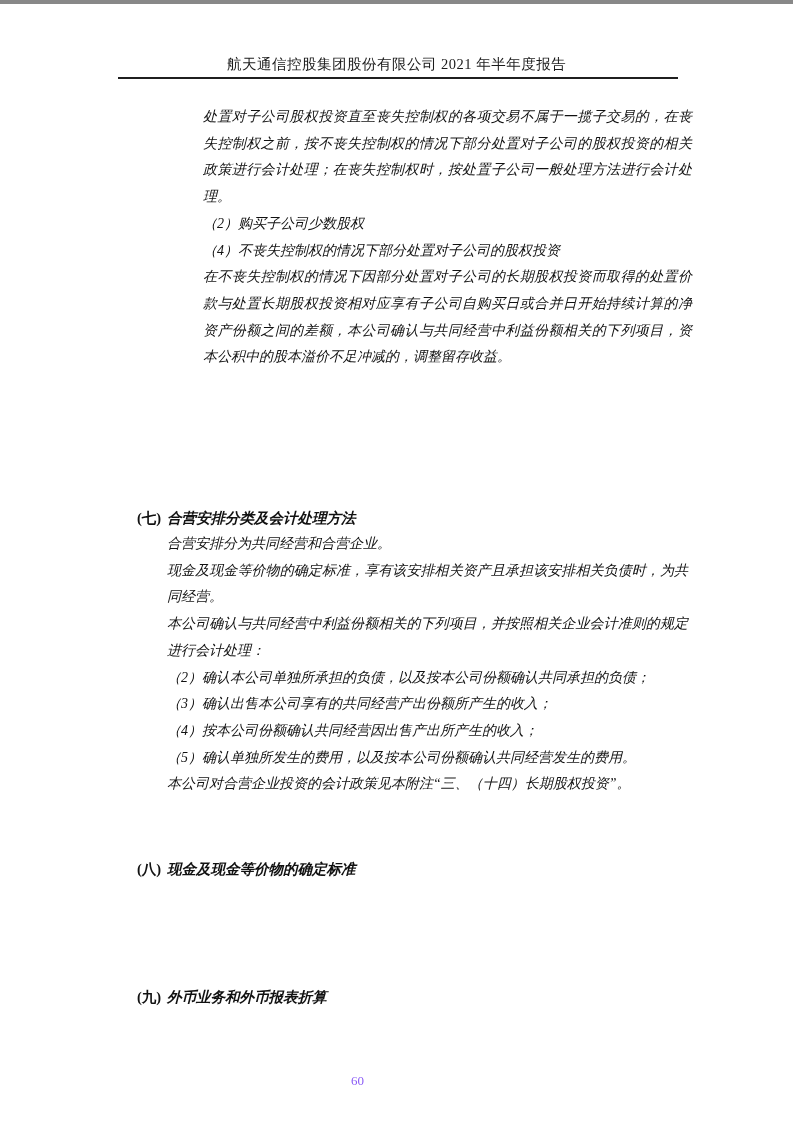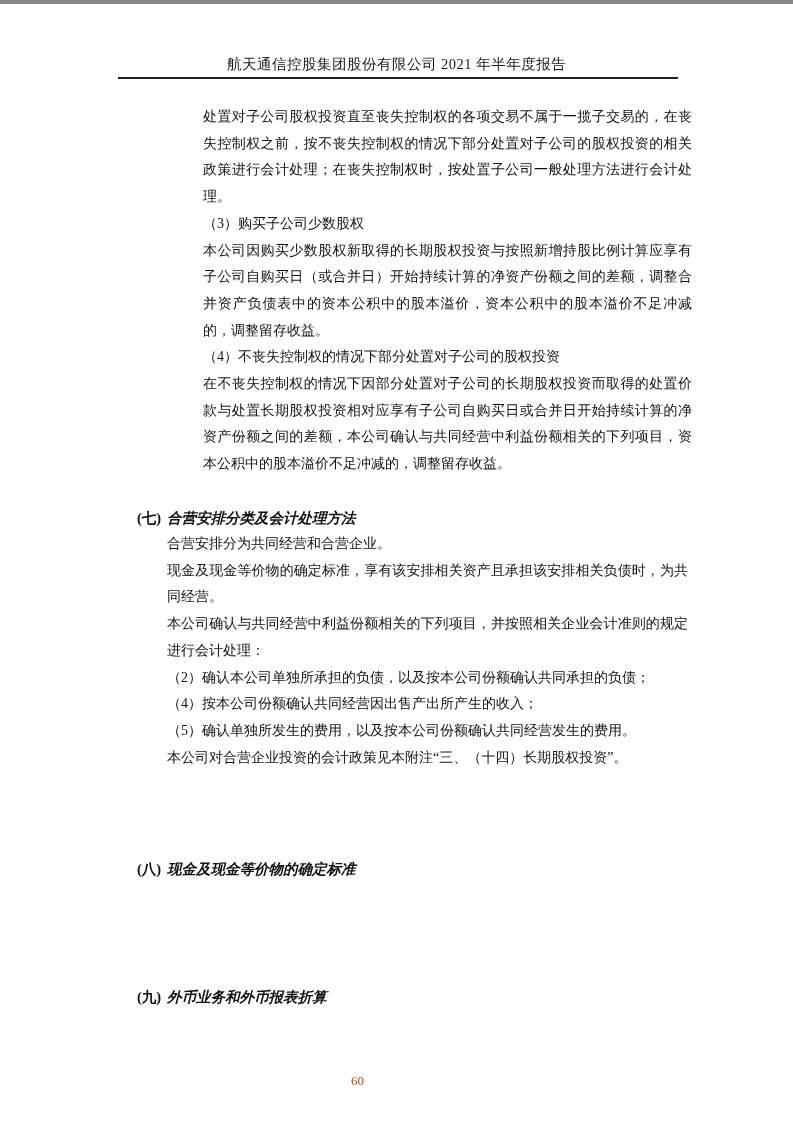--- a/index.html
+++ b/index.html
@@ -38,20 +38,21 @@
   }
   .textblock {
     position: absolute;
     font-size: 14px;
     line-height: 26.7px;
     color: #111111;
   }
   .textblock p {
     margin: 0;
     text-align: justify;
+    font-style: italic;
   }
   .continuation {
     top: 100px;
     left: 203px;
     width: 489px;
   }
   .section-heading {
     position: absolute;
     left: 0;
     width: 793px;
@@ -80,48 +81,48 @@
   .sec8-body    { top: 878px; }
   .sec9-heading { top: 980px; }
   .footer-pagenum {
     position: absolute;
     top: 1068px;
     left: 0;
     width: 715px;
     text-align: center;
     font-size: 13px;
     line-height: 18px;
-    color: #c2410c;
+    color: #8b5cf6;
   }
 </style>
 </head>
 <body>
 
 <div class="page">
 
   <div class="header-title">航天通信控股集团股份有限公司 2021 年半年度报告</div>
   <div class="header-rule"></div>
 
   <div class="textblock continuation">
     <p>处置对子公司股权投资直至丧失控制权的各项交易不属于一揽子交易的，在丧失控制权之前，按不丧失控制权的情况下部分处置对子公司的股权投资的相关政策进行会计处理；在丧失控制权时，按处置子公司一般处理方法进行会计处理。</p>
-    <p>（3）购买子公司少数股权</p>
-    <p>本公司因购买少数股权新取得的长期股权投资与按照新增持股比例计算应享有子公司自购买日（或合并日）开始持续计算的净资产份额之间的差额，调整合并资产负债表中的资本公积中的股本溢价，资本公积中的股本溢价不足冲减的，调整留存收益。</p>
+    <p>（2）购买子公司少数股权</p>
     <p>（4）不丧失控制权的情况下部分处置对子公司的股权投资</p>
     <p>在不丧失控制权的情况下因部分处置对子公司的长期股权投资而取得的处置价款与处置长期股权投资相对应享有子公司自购买日或合并日开始持续计算的净资产份额之间的差额，本公司确认与共同经营中利益份额相关的下列项目，资本公积中的股本溢价不足冲减的，调整留存收益。</p>
   </div>
 
   <div class="section-heading sec7-heading">
     <span class="sec-label">(七)</span>
     <span class="sec-title">合营安排分类及会计处理方法</span>
   </div>
   <div class="textblock sec-body sec7-body">
     <p>合营安排分为共同经营和合营企业。</p>
     <p>现金及现金等价物的确定标准，享有该安排相关资产且承担该安排相关负债时，为共同经营。</p>
     <p>本公司确认与共同经营中利益份额相关的下列项目，并按照相关企业会计准则的规定进行会计处理：</p>
     <p>（2）确认本公司单独所承担的负债，以及按本公司份额确认共同承担的负债；</p>
+    <p>（3）确认出售本公司享有的共同经营产出份额所产生的收入；</p>
     <p>（4）按本公司份额确认共同经营因出售产出所产生的收入；</p>
     <p>（5）确认单独所发生的费用，以及按本公司份额确认共同经营发生的费用。</p>
     <p>本公司对合营企业投资的会计政策见本附注“三、（十四）长期股权投资”。</p>
   </div>
 
   <div class="section-heading sec8-heading">
     <span class="sec-label">(八)</span>
     <span class="sec-title">现金及现金等价物的确定标准</span>
   </div>
 

